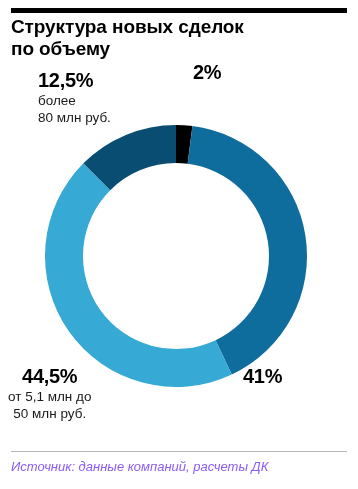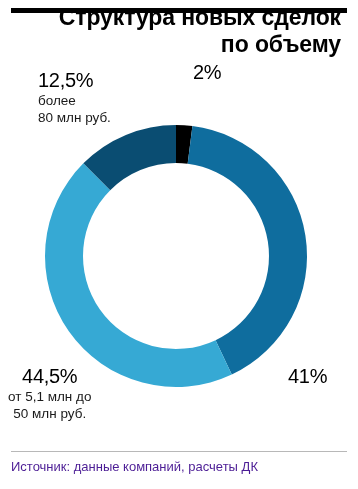--- a/index.html
+++ b/index.html
@@ -31,29 +31,28 @@
     top: 8px;
     width: 336px;
     height: 5px;
     background: #000000;
   }
 
   
   .title {
     position: absolute;
     left: 11px;
-    top: 4px;
+    top: 16px;
     width: 330px;
-    font-size: 23px;
+    font-size: 19px;
     font-weight: bold;
     line-height: 1.18;
     letter-spacing: -0.1px;
     color: #000000;
     white-space: pre-line;
-    text-align: right;
   }
 
   
   .donut-wrap {
     position: absolute;
     left: 0;
     top: 0;
     width: 358px;
     height: 489px;
     pointer-events: none;
@@ -63,56 +62,57 @@
     left: 0;
     top: 0;
   }
 
   
   .callout {
     position: absolute;
   }
   .callout .pct {
     font-size: 20px;
-    font-weight: normal;
+    font-weight: bold;
     color: #000000;
     line-height: 1.05;
     letter-spacing: -0.3px;
     margin: 0 0 2px 0;
   }
   .callout .desc {
     font-size: 13.5px;
     font-weight: normal;
     color: #1a1a1a;
     line-height: 1.24;
     white-space: pre-line;
     margin: 0;
   }
 
   .callout-tl { left: 38px;  top: 70px;  text-align: left; }
   .callout-tr { left: 193px; top: 62px;  text-align: left; }
   .callout-bl { left: 8px;   top: 366px; text-align: center; }
-  .callout-br { left: 243px; top: 366px; text-align: left; margin-left: 45px; }
+  .callout-br { left: 243px; top: 366px; text-align: left; }
 
   
   .source-rule {
     position: absolute;
     left: 11px;
     top: 451px;
     width: 336px;
     height: 1px;
     background: #b8b8b8;
   }
   .source {
     position: absolute;
     left: 11px;
     top: 459px;
     width: 340px;
     font-size: 13px;
-    color: #4c1d95;
+    font-style: italic;
+    color: #8b5cf6;
     line-height: 1.2;
   }
 </style>
 </head>
 <body>
 
 <div id="infographic">
 
   <div class="top-rule"></div>
 

